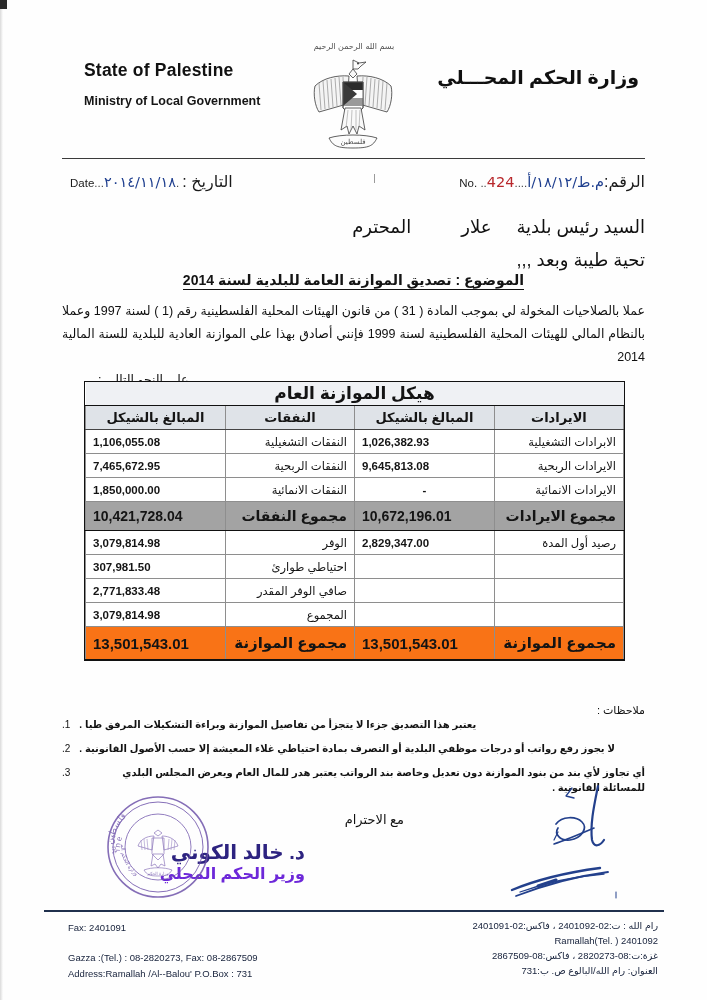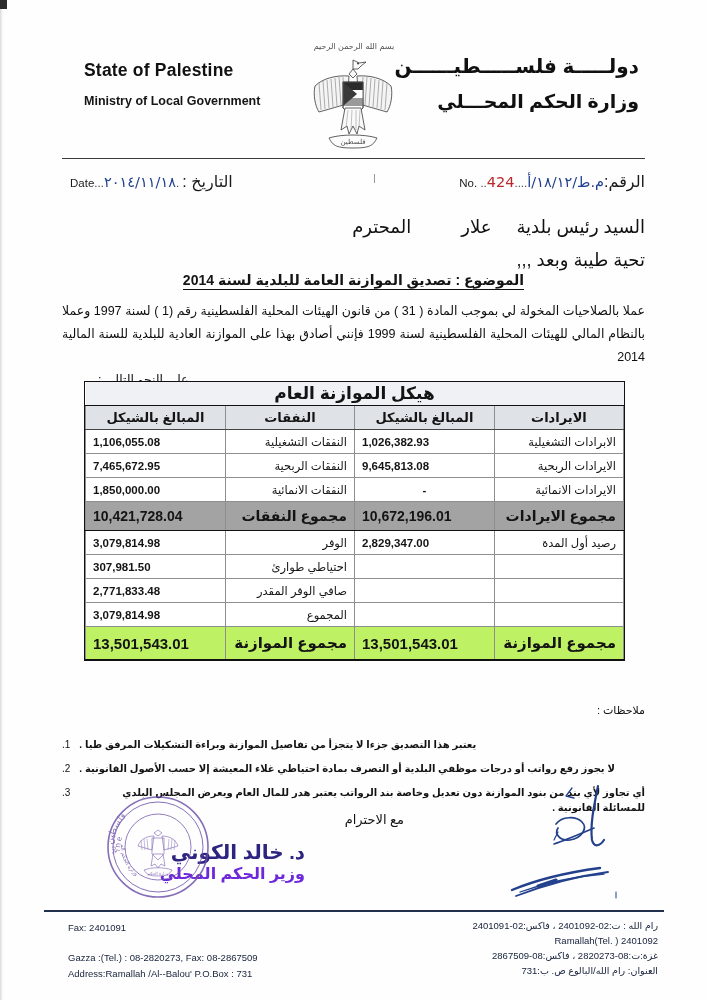--- a/index.html
+++ b/index.html
@@ -231,42 +231,42 @@
     background: #a3a3a3;
     font-weight: bold;
     font-size: 14px;
     height: 28px;
     border-top: 1.5px solid #111 !important;
     border-bottom: 1.5px solid #111 !important;
   }
   tr.sum .c-lbl { text-align: right; }
   tr.sum .c-num { text-align: left; }
   tr.grand td {
-    background: #bef264;
+    background: #f97316;
     font-weight: bold;
     font-size: 15px;
     height: 32px;
     border-top: 1.8px solid #111 !important;
   }
   
   td.dash-b { border-bottom: 1.3px dashed #2e2e2e !important; }
   td.dash-l { border-left: 1.3px dashed #2e2e2e !important; }
   td.blank { background: #fff; }
 
   
   .notes {
     position: absolute;
     right: 62px; top: 704px;
     width: 583px;
     direction: rtl;
     text-align: right;
     font-size: 10.5px;
     color: #121212;
   }
-  .notes-title { font-size: 11px; margin-bottom: 20px; font-weight: normal; }
+  .notes-title { font-size: 11px; margin-bottom: 0; font-weight: normal; }
   .note-item {
     display: flex;
     flex-direction: row;
     justify-content: flex-end;
     gap: 9px;
     margin-bottom: 9px;
     font-weight: bold;
     font-size: 10px;
     line-height: 15px;
   }
@@ -408,21 +408,20 @@
               <path d="M59 72 L58 90"></path>
           </g>
 
           <path d="M28 100 C40 96 64 96 76 100 C72 108 68 110 52 110 C36 110 32 108 28 100 Z" fill="#fcfcfc"></path>
         </g>
         <text x="52" y="106" font-size="7" fill="#4a4a4a" text-anchor="middle" font-family="DejaVu Sans, sans-serif">فلسطين</text>
       </svg>
     </div>
 
     <div class="hdr-ar">
-      <div class="l1">دولـــــة فلســـــطيــــــن</div>
       <div class="l2">وزارة الحكم المحـــلي</div>
     </div>
   </div>
   <div class="hdr-rule"></div>
 
   <div class="refline">
     <div class="ref-no">
       <span class="lbl-ar">الرقم:</span><span class="hand hand-blue">م.ط/١٨/١٢/أ</span><span class="dots">....</span><span class="hand hand-red">424</span><span class="dots">..</span> <span class="lbl-en">No.</span>
     </div>
     <div class="tick-mark"></div>

